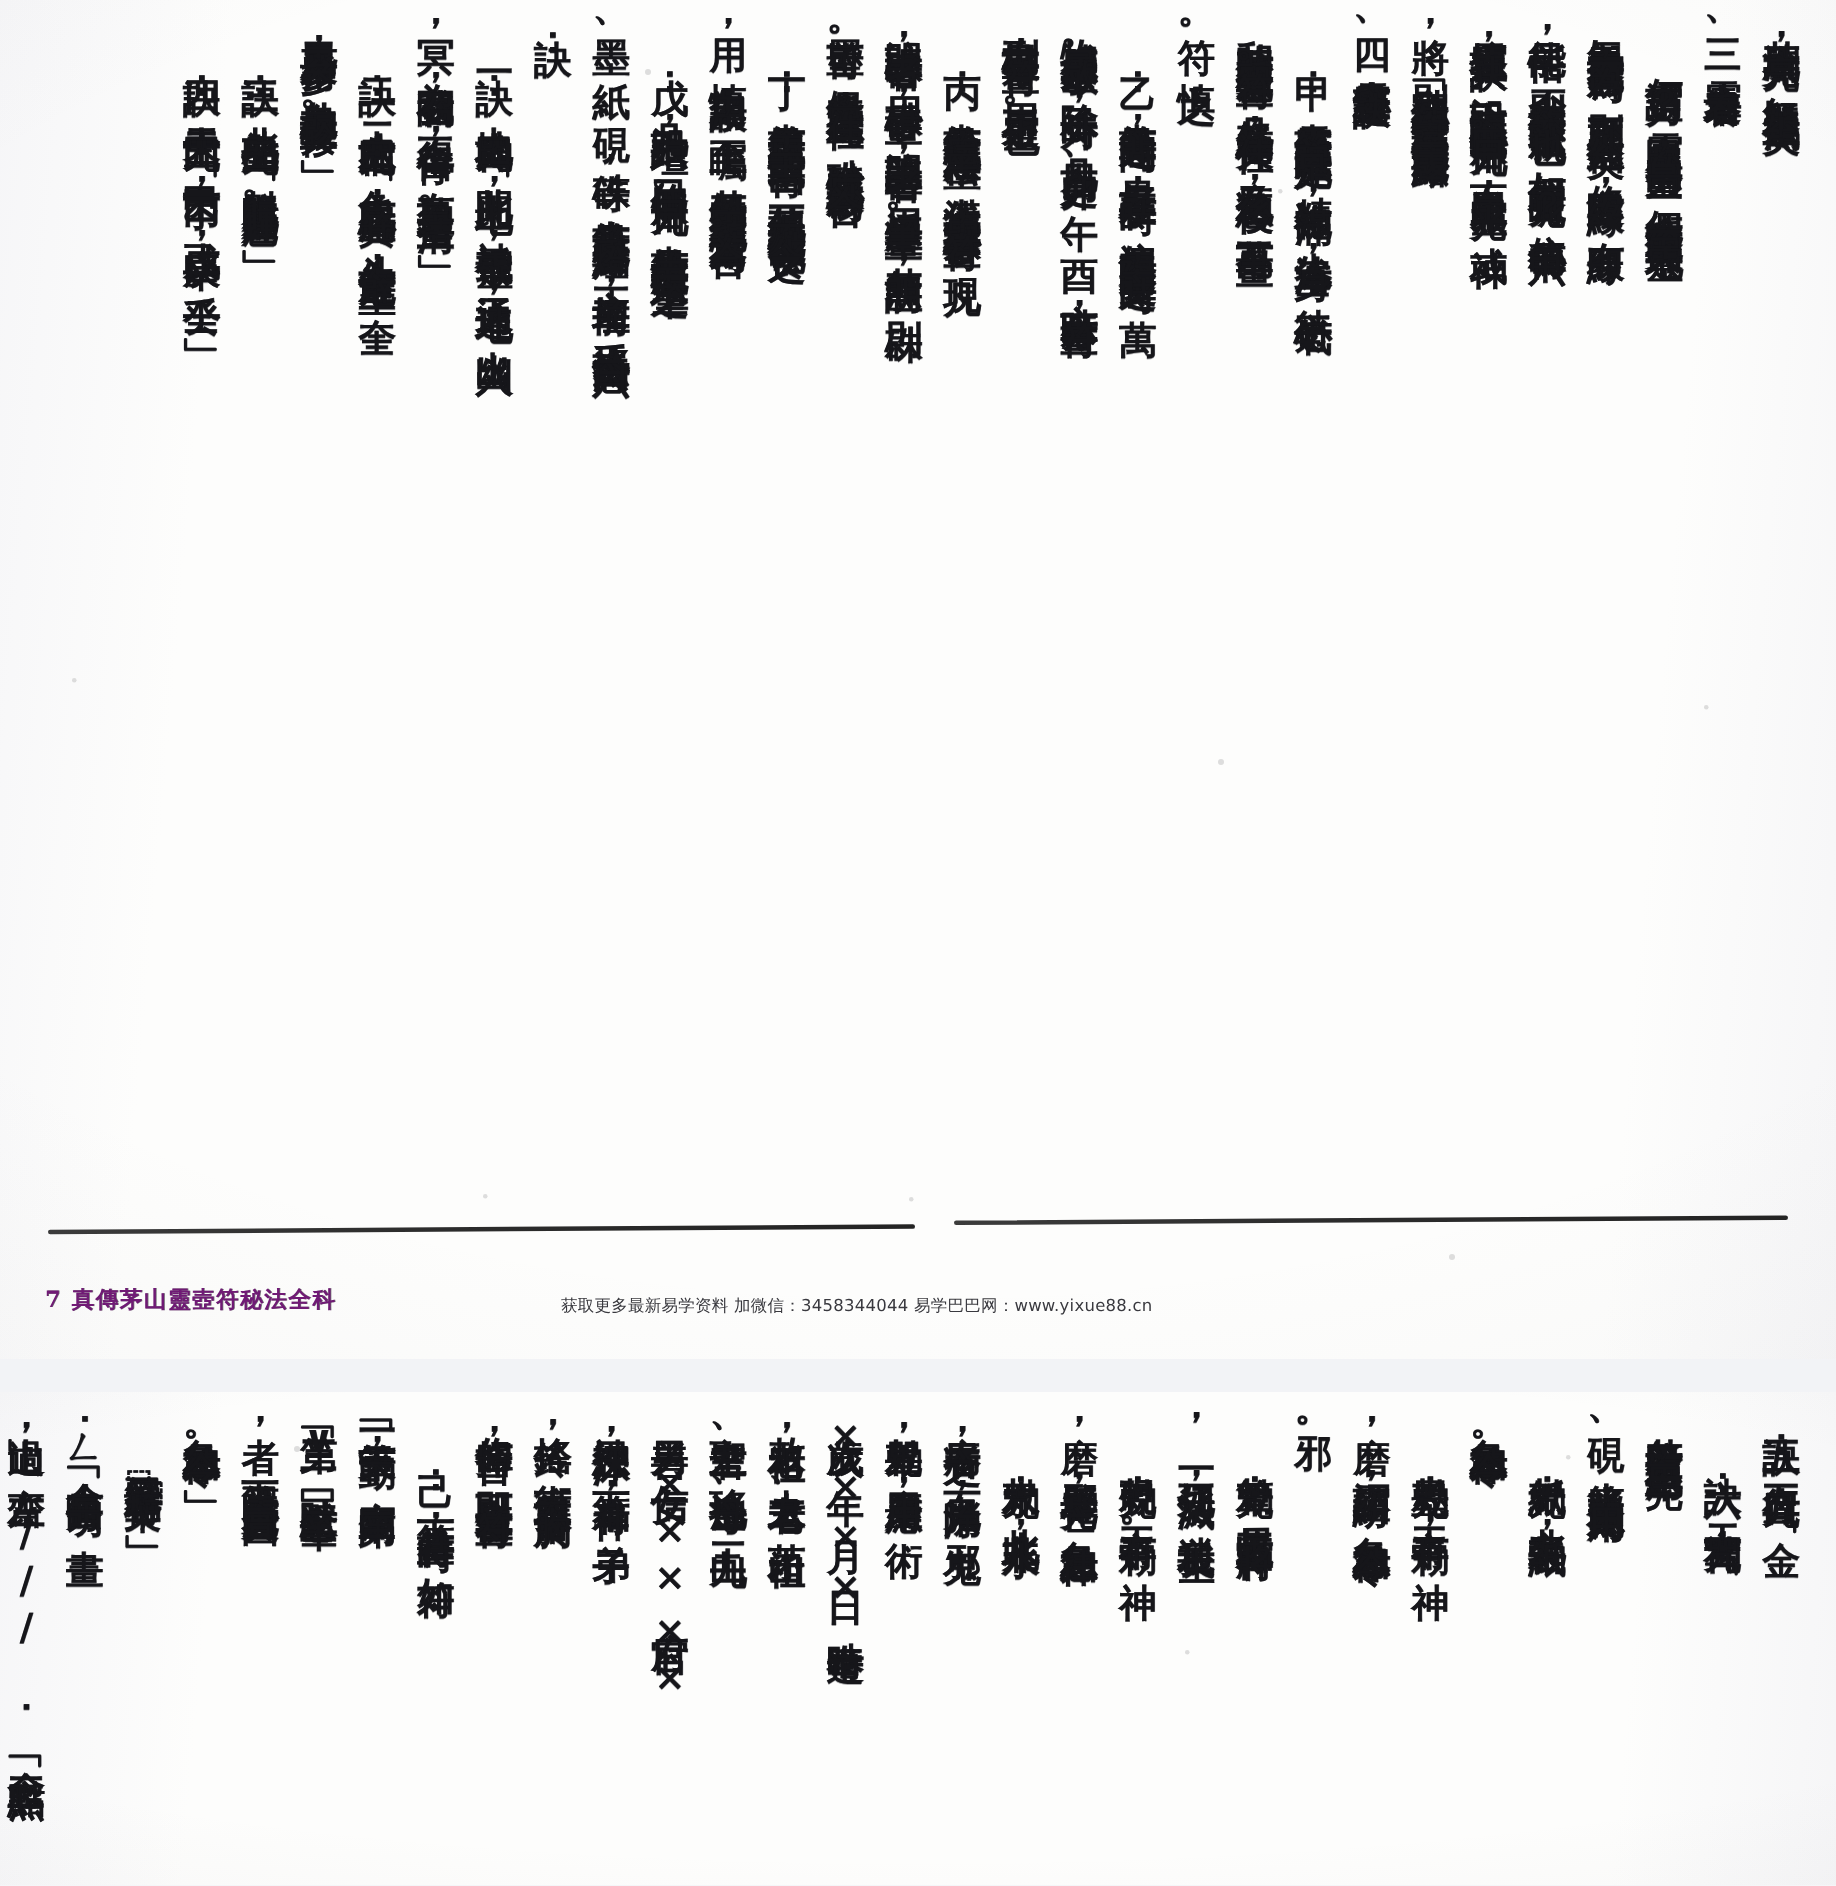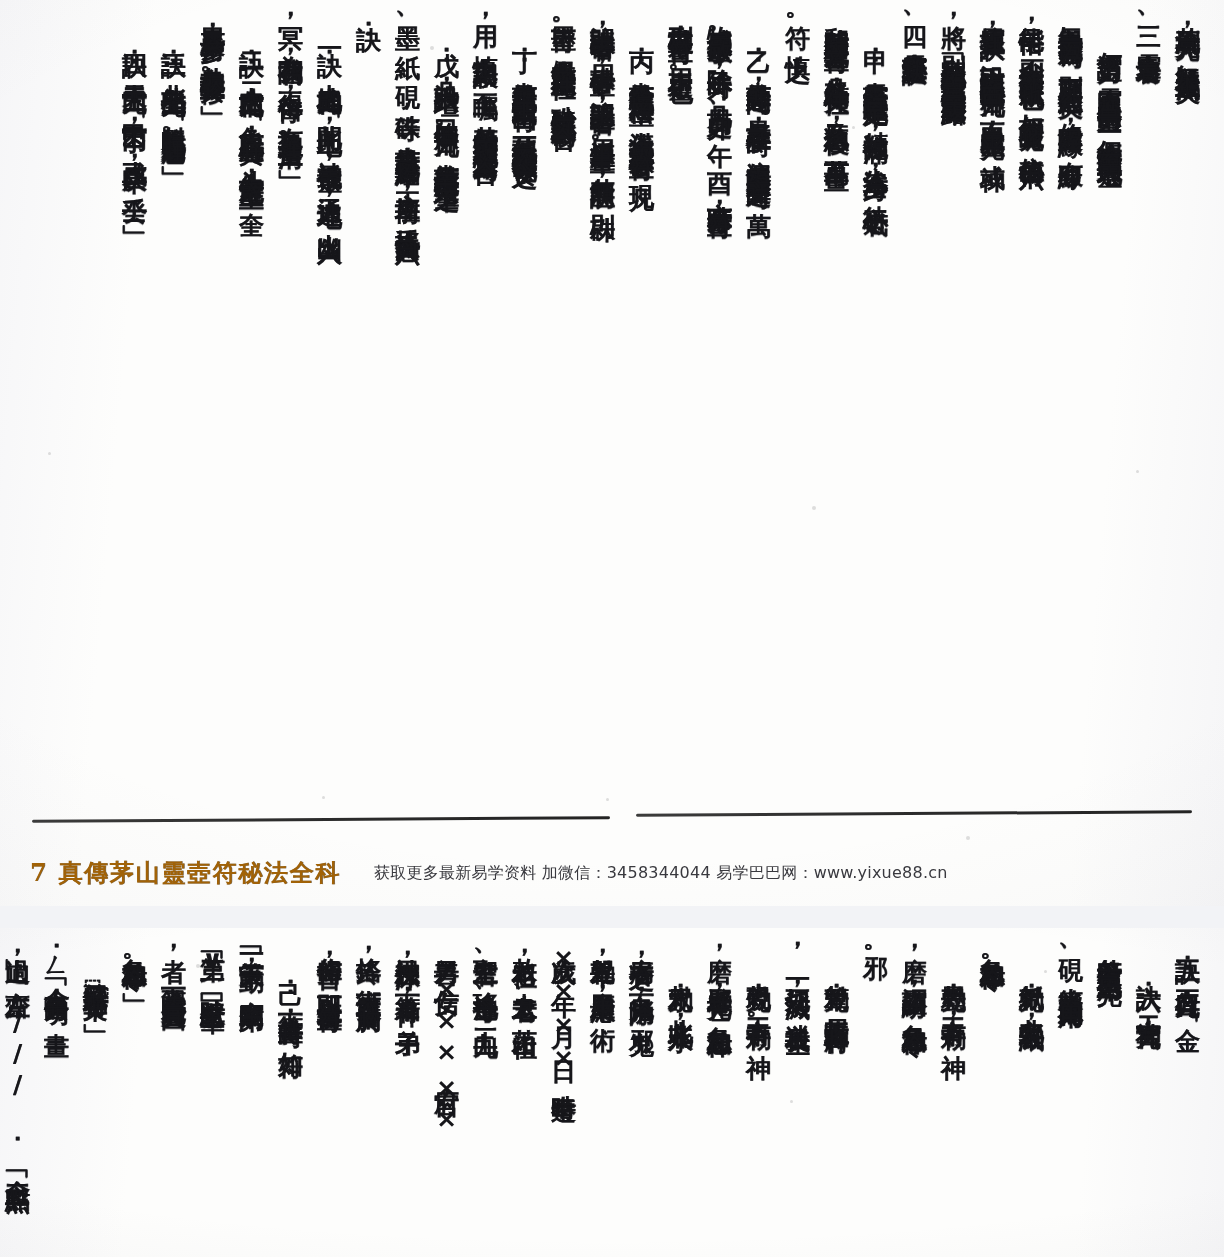--- a/index.html
+++ b/index.html
@@ -81,35 +81,35 @@
   .footer-row {
     position: absolute;
     left: 0; right: 0;
     top: 855px;
     height: 34px;
   }
   .footer-left, .footer-right {
     position: absolute;
     font-family: "DejaVu Serif", "Liberation Serif", serif;
     font-weight: 700;
-    font-size: 24px;
-    color: #a16207;
+    font-size: 15px;
+    color: #701a75;
     letter-spacing: 0.07em;
     white-space: nowrap;
     text-shadow: 0.5px 0 0 rgba(25,25,30,.6);
   }
   .footer-left  { left: 30px;  top: 2px; }
   .footer-right { right: 28px; top: 2px; }
 
   .watermark {
     position: absolute;
     left: 374px;
     top: 8px;
     font-family: "DejaVu Sans", "Liberation Sans", sans-serif;
-    font-size: 16px;
+    font-size: 11px;
     color: #2f2f35;
     letter-spacing: 0.015em;
     white-space: nowrap;
     opacity: .95;
   }
 
   .gap-band {
     position: absolute;
     left: 0; top: 906px; width: 1224px; height: 22px;
     background: #f2f3f6;

